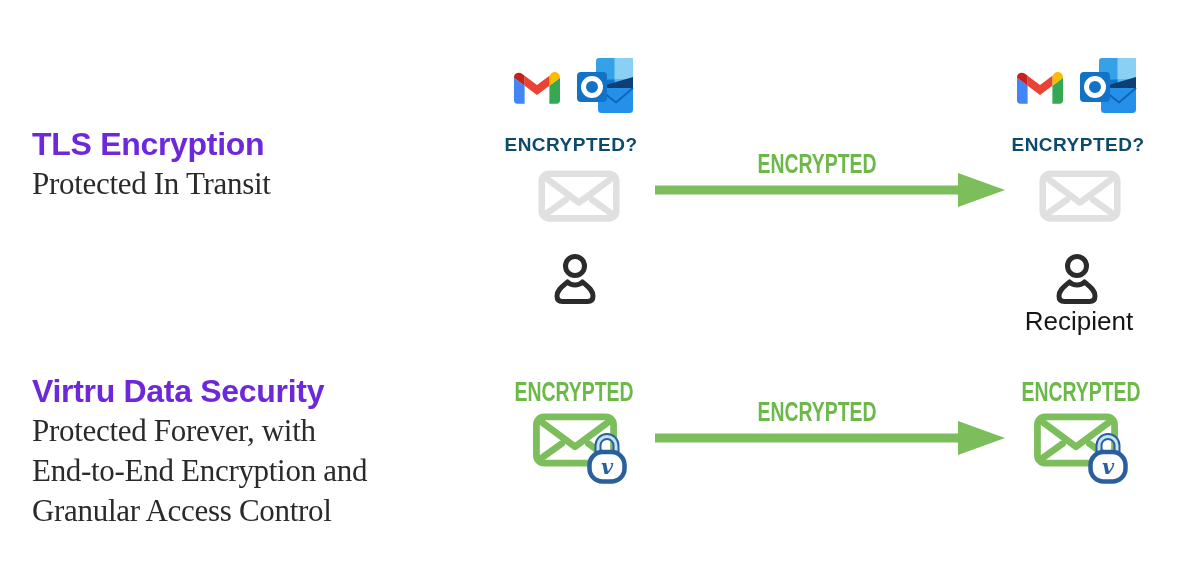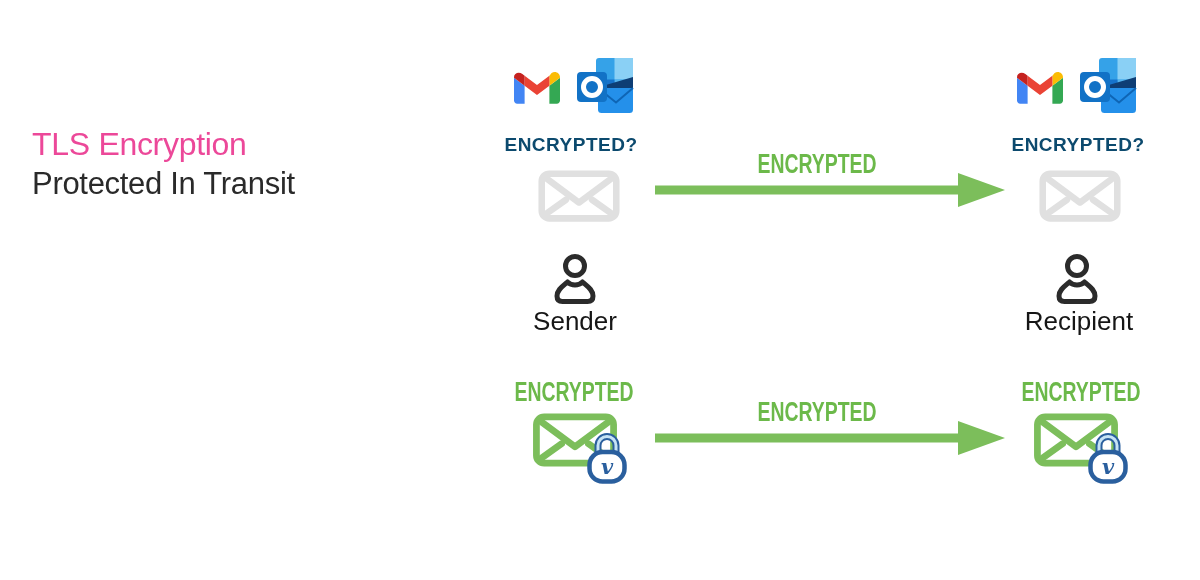--- a/index.html
+++ b/index.html
@@ -2,22 +2,22 @@
 <html><head>
 <meta charset="utf-8">
 <style>
   html,body{margin:0;padding:0;background:#ffffff;}
   #canvas{
     position:relative;width:1200px;height:580px;background:#ffffff;overflow:hidden;
     font-family:"Liberation Sans", sans-serif;
   }
   .abs{position:absolute;}
   
-  .h-title{font-size:32px;font-weight:normal;color:#ec4899;line-height:40px;letter-spacing:-.3px;}
-  .h-sub{font-size:31px;font-weight:400;color:#2a2a2a;line-height:40px;letter-spacing:-.3px;}
+  .h-title{font-size:32px;font-weight:bold;color:#6d28d9;line-height:40px;letter-spacing:-.3px;}
+  .h-sub{font-size:31px;font-weight:400;color:#2a2a2a;line-height:40px;letter-spacing:-.3px;font-family:Liberation Serif, serif;}
   
   .lbl{font-weight:bold;text-align:center;white-space:nowrap;}
   .lbl-gray{font-size:19px;color:#0c4a6e;letter-spacing:.5px;}
   .lbl-green{font-size:27px;color:#6cb94a;transform:scaleX(.72);transform-origin:center;}
   .person-label{font-size:26px;color:#161616;text-align:center;font-weight:400;}
   .center300{width:300px;text-align:center;}
   svg{display:block;}
 </style>
 </head>
 <body>
@@ -70,20 +70,26 @@
   </defs>
 </svg>
 
 <div id="canvas">
 
   <div class="abs" style="left:32px;top:124px;">
     <div class="h-title">TLS Encryption</div>
     <div class="h-sub">Protected In Transit</div>
   </div>
 
+  <div class="abs" style="left:32px;top:371px;">
+    <div class="h-title">Virtru Data Security</div>
+    <div class="h-sub">Protected Forever, with</div>
+    <div class="h-sub">End-to-End Encryption and</div>
+    <div class="h-sub">Granular Access Control</div>
+  </div>
 
   <div class="abs" style="left:514px;top:69px;width:46px;height:35px;">
     <svg width="46" height="35" viewBox="0 0 49.4 36.8">
         <use href="#def-gmail"></use>
       </svg>
   </div>
   <div class="abs" style="left:575px;top:57px;width:62px;height:60px;">
     <svg width="62" height="60" viewBox="0 0 62 60">
         <use href="#def-outlook"></use>
       </svg>
@@ -117,21 +123,20 @@
     <svg width="82" height="54" viewBox="0 0 88 56">
         <use href="#def-envelope"></use>
       </svg>
   </div>
 
   <div class="abs" style="left:550px;top:250px;color:#2B2B2B;">
     <svg width="50" height="57" viewBox="0 0 50 52">
         <use href="#def-person"></use>
       </svg>
   </div>
-  <div class="abs person-label center300" style="left:425px;top:306px;">Sender</div>
 
   <div class="abs" style="left:1052px;top:250px;color:#2B2B2B;">
     <svg width="50" height="57" viewBox="0 0 50 52">
         <use href="#def-person"></use>
       </svg>
   </div>
   <div class="abs person-label center300" style="left:929px;top:306px;">Recipient</div>
 
   <div class="abs lbl lbl-green center300" style="left:424px;top:377px;">ENCRYPTED</div>
   <div class="abs" style="left:532px;top:413px;color:#7CBE5B;">

